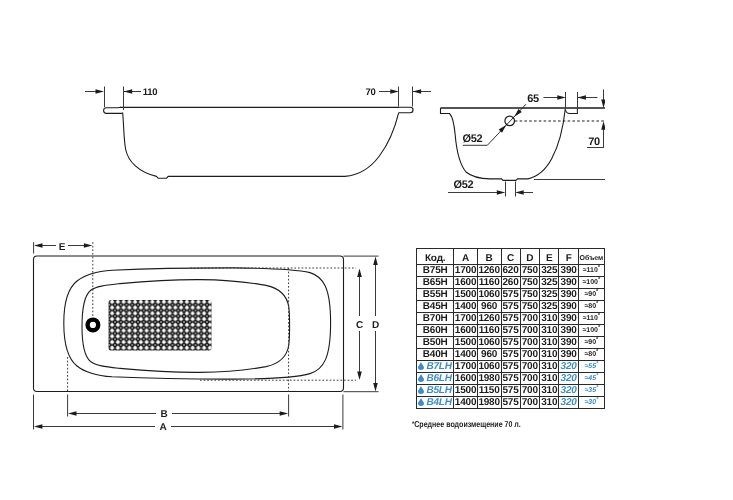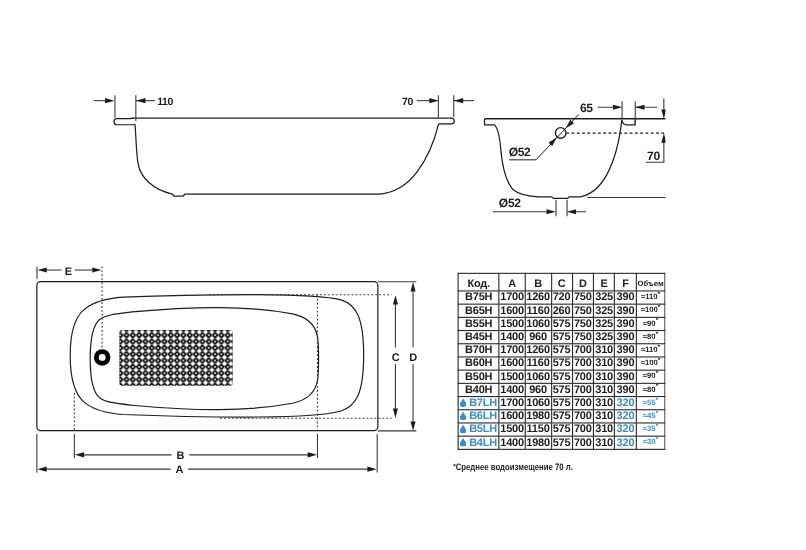--- a/index.html
+++ b/index.html
@@ -7,21 +7,21 @@
         font-family:"Liberation Sans",sans-serif;-webkit-font-smoothing:antialiased;text-rendering:geometricPrecision;}
   svg text{font-family:"Liberation Sans",sans-serif;font-weight:bold;fill:#1c1c1c;letter-spacing:-0.35px;text-rendering:geometricPrecision;}
   
   #tbl{position:absolute;left:416px;top:248px;border-collapse:collapse;table-layout:fixed;padding-left:12px;}
   #tbl td{border:1px solid #2a2a2a;text-align:center;vertical-align:bottom;
           font-size:10px;font-weight:bold;color:#1c1c1c;padding:0;line-height:11px;
           letter-spacing:-0.2px;white-space:nowrap;overflow:hidden;}
   #tbl tr{height:11.95px;}
   #tbl tr.hdr{height:15.5px;}
   #tbl td.ob{font-size:7px;letter-spacing:0;}
-  #tbl td.blue, .blue{color:#3d8ec6;}
+  #tbl td.blue, .blue{color:#3d8ec6;font-style:italic;}
   sup{font-size:6px;vertical-align:baseline;position:relative;top:-3px;letter-spacing:0;line-height:0;}
   .drop{display:inline-block;vertical-align:-1px;margin-right:2px;}
   #foot{position:absolute;left:412px;top:419px;font-size:8.5px;font-weight:bold;
         color:#1c1c1c;transform:scaleX(0.83);transform-origin:left top;}
   #foot sup{font-size:7px;vertical-align:baseline;position:relative;top:-1.5px;}
 </style>
 </head>
 <body>
 <div id="page">
 
@@ -228,21 +228,21 @@
           <td>D</td>
           <td>E</td>
           <td>F</td>
           <td class="ob">Объем</td>
         </tr>
 
   <tr>
           <td>B75H</td>
           <td>1700</td>
           <td>1260</td>
-          <td>720</td>
+          <td>620</td>
           <td>750</td>
           <td>325</td>
           <td>390</td>
           <td class="ob">≈110<sup>*</sup></td>
         </tr>
 
   <tr>
           <td>B65H</td>
           <td>1600</td>
           <td>1160</td>

